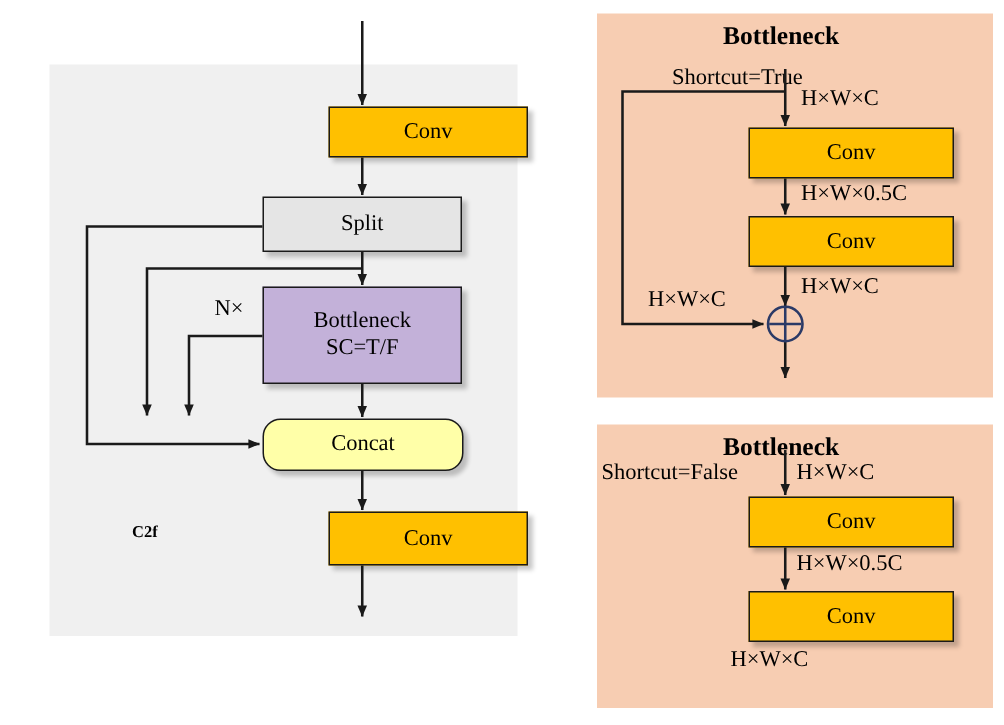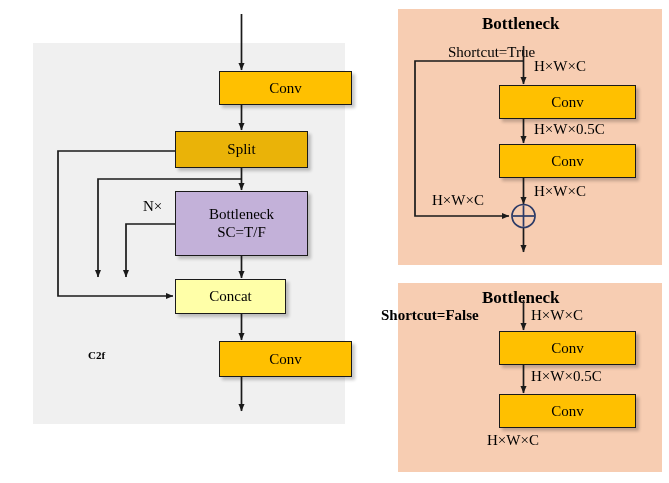--- a/index.html
+++ b/index.html
@@ -13,29 +13,29 @@
   #bn-true-panel{left:398px;top:9px;width:264px;height:256px;background:#f7cdb2;}
   #bn-false-panel{left:398px;top:283px;width:264px;height:189px;background:#f7cdb2;}
 
   
   .blk{position:absolute;box-sizing:border-box;border:1.6px solid #1a1a1a;
        display:flex;flex-direction:column;align-items:center;justify-content:center;
        box-shadow:3px 3px 3px rgba(0,0,0,.22);
        font-size:15px;color:#000;line-height:1.08;text-align:center;}
   .blk.two{line-height:1.18;}
   .conv{background:#ffc000;margin-left:44px;}
-  .split{background:#eab308;}
+  .split{background:#e5e5e5;}
   .bneck{background:#c3b1d9;}
   .concat{background:#ffffa8;}
 
   
   #c2f-conv-top{left:175px;top:71px;width:133px;height:34px;}
   #c2f-split{left:175px;top:131px;width:133px;height:37px;}
   #c2f-bottleneck{left:175px;top:191px;width:133px;height:65px;}
-  #c2f-concat{left:175px;top:279px;width:111px;height:35px;}
+  #c2f-concat{left:175px;top:279px;width:134px;height:35px;border-radius:12px;}
   #c2f-conv-bottom{left:175px;top:341px;width:133px;height:36px;}
 
   
   #bt-conv1{left:455px;top:85px;width:137px;height:34px;}
   #bt-conv2{left:455px;top:144px;width:137px;height:34px;}
   
   #bf-conv1{left:455px;top:331px;width:137px;height:34px;}
   #bf-conv2{left:455px;top:394px;width:137px;height:34px;}
 
   
@@ -46,21 +46,21 @@
   .ttl{position:absolute;font-size:17px;font-weight:bold;color:#000;white-space:nowrap;}
   #c2f-title{left:88px;top:349px;font-size:11px;font-weight:bold;}
   #nx-label{left:143px;top:198px;}
   #bt-title{left:482px;top:14px;}
   #bt-shortcut{left:404px;top:44px;margin-left:44px;}
   #bt-dim-in{left:534px;top:58px;}
   #bt-dim-mid{left:534px;top:121px;}
   #bt-dim-out-right{left:534px;top:183px;}
   #bt-dim-out-left{left:432px;top:192px;}
   #bf-title{left:482px;top:288px;}
-  #bf-shortcut{left:381px;top:307px;font-weight:bold;}
+  #bf-shortcut{left:401px;top:307px;}
   #bf-dim-in{left:531px;top:307px;}
   #bf-dim-mid{left:531px;top:368px;}
   #bf-dim-out{left:487px;top:432px;}
 </style>
 </head>
 <body>
 
 <div class="stage">
 
   <div class="panel" id="c2f-panel"></div>

